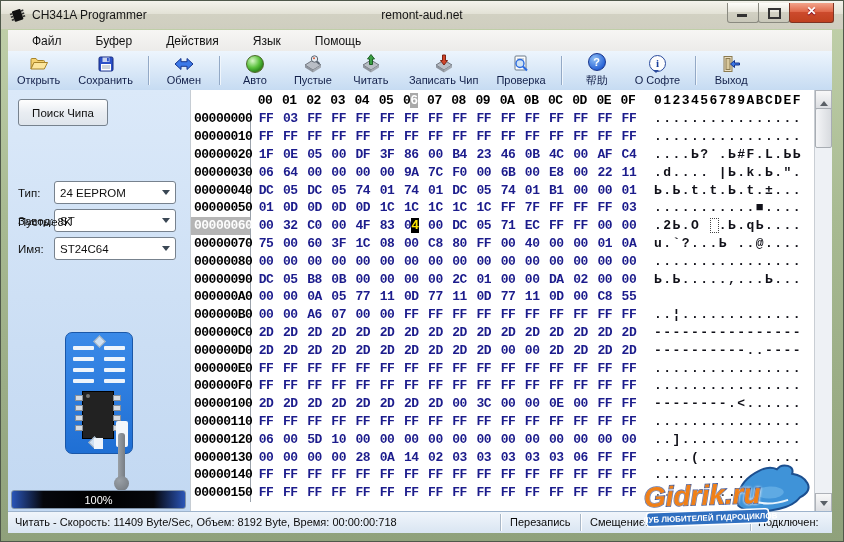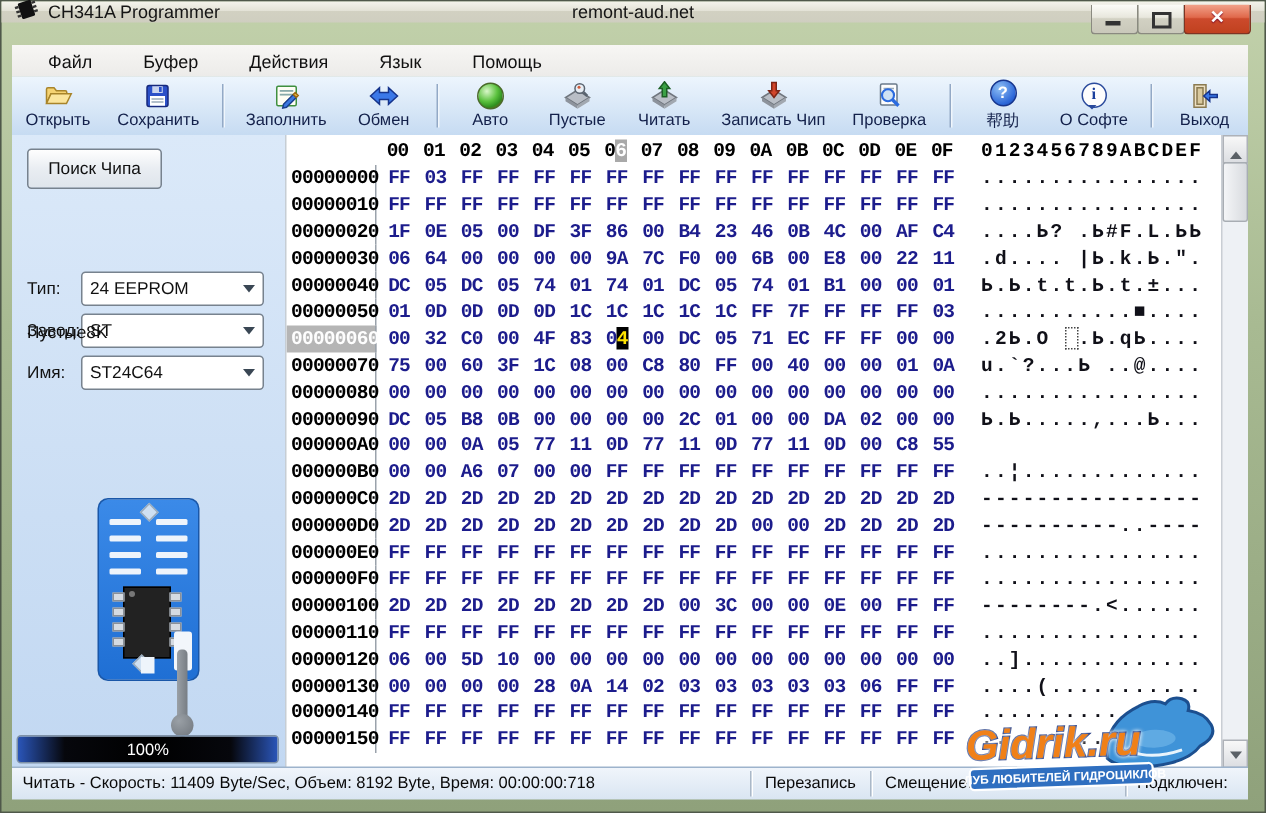--- a/index.html
+++ b/index.html
@@ -2,23 +2,23 @@
 <html><head>
 <meta charset="utf-8">
 <style>
   html,body{margin:0;padding:0;}
   body{width:844px;height:542px;position:relative;overflow:hidden;
        font-family:"Liberation Sans",sans-serif;background:#93a57f;}
   
   .frame{position:absolute;inset:0;border:1px solid #4f584a;
          background:linear-gradient(180deg,#c2d1ab 0%,#a8ba92 40%,#8fa17b 100%);}
   
-  .titlebar{position:absolute;left:1px;top:1px;right:1px;height:14px;
+  .titlebar{position:absolute;left:1px;top:1px;right:1px;height:28px;
     background:linear-gradient(180deg,#f4f3ec 0%,#e3e2d6 45%,#d2d1c2 46%,#cfcec0 100%);
-    display:flex;align-items:flex-end;}
+    display:flex;align-items:center;}
   .title-icon{width:17px;height:17px;margin:0 6px 0 8px;}
   .title-text{font-size:12px;color:#151515;}
   .title-center{position:absolute;left:0;right:0;text-align:center;font-size:12px;color:#151515;pointer-events:none;}
   .winbtns{position:absolute;right:9px;top:2px;display:flex;}
   .wbtn{width:30px;height:19px;border:1px solid #8a8a80;border-top:none;
         background:linear-gradient(180deg,#fdfdf9 0%,#e8e7dd 45%,#d2d1c3 50%,#c9c8ba 100%);
         position:relative;border-radius:0 0 3px 3px;margin-left:-1px;}
   .wbtn.close{width:43px;background:linear-gradient(180deg,#f2a38b 0%,#e0694b 45%,#cc4a2c 50%,#c0411f 100%);
         border-color:#7e3423;}
   .wbtn.min::after{content:"";position:absolute;left:9px;bottom:5px;width:10px;height:3px;background:#333;}
@@ -179,32 +179,20 @@
           <rect x="5.5" y="2.5" width="7" height="4.5" fill="#c9d4ee"></rect>
           <rect x="10" y="3" width="1.8" height="3.3" fill="#2b50c8"></rect>
           <rect x="4" y="9" width="10" height="6.5" fill="#fff"></rect>
           <rect x="5" y="10.5" width="8" height="1" fill="#9ab"></rect>
           <rect x="5" y="12.5" width="8" height="1" fill="#9ab"></rect>
         </svg>
     </span>
     <span class="tlabel">Сохранить</span>
   </div>
   <div class="tsep"></div>
-  <div class="tbtn">
-    <span class="ticon">
-      <svg width="18" height="18" viewBox="0 0 18 18">
-          <rect x="2.5" y="2.5" width="13" height="13" rx="1" fill="#fdfdf4" stroke="#3f8f3f"></rect>
-          <rect x="4.5" y="5" width="9" height="1.2" fill="#8aa"></rect>
-          <rect x="4.5" y="7.5" width="9" height="1.2" fill="#8aa"></rect>
-          <path d="M7 14.5 L13.5 8 L15.5 10 L9 16.5 L6.5 17 Z" fill="#3b78e0" stroke="#1a3f8c"></path>
-          <path d="M13.5 8 L15.5 10 L16.8 8.7 L14.8 6.7 Z" fill="#e8b24a" stroke="#9c6a10"></path>
-        </svg>
-    </span>
-    <span class="tlabel">Заполнить</span>
-  </div>
   <div class="tbtn">
     <span class="ticon">
       <svg width="22" height="16" viewBox="0 0 22 16">
           <path d="M2 8 L8 2.5 V5.7 H14 V2.5 L20 8 L14 13.5 V10.3 H8 V13.5 Z" fill="#3b78e8" stroke="#16348c"></path>
         </svg>
     </span>
     <span class="tlabel">Обмен</span>
   </div>
   <div class="tsep"></div>
   <div class="tbtn">

